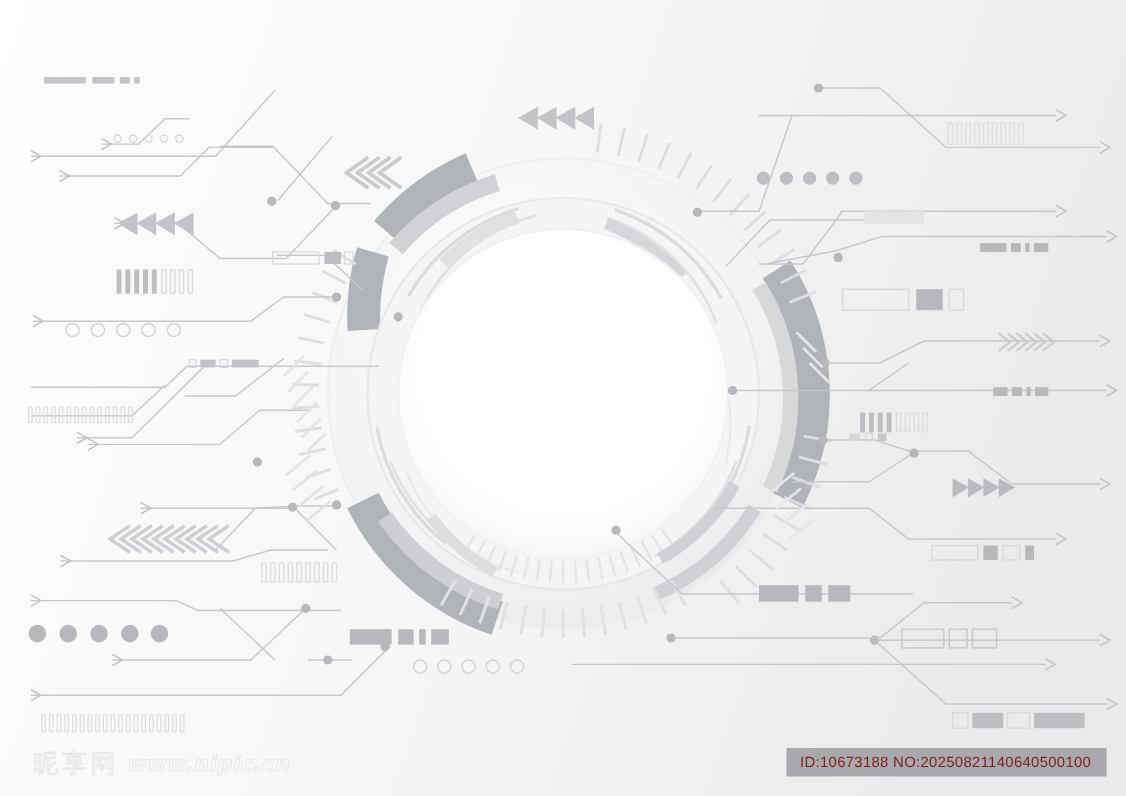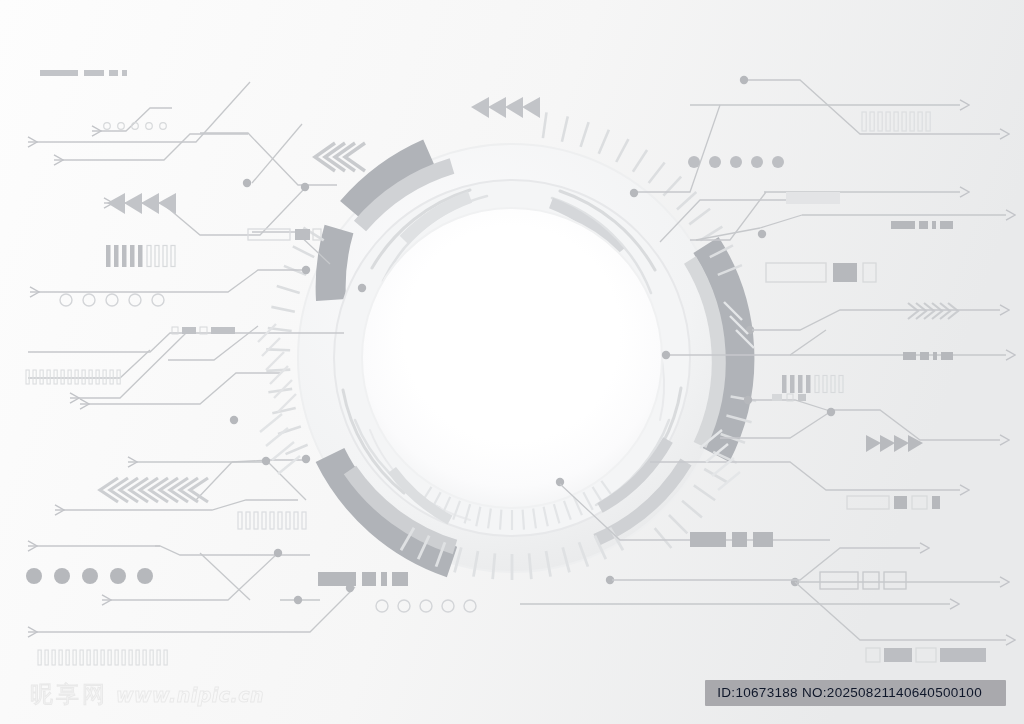--- a/index.html
+++ b/index.html
@@ -51,24 +51,24 @@
     font-weight: bold;
     letter-spacing: .5px;
     color: transparent;
     -webkit-text-stroke: 1px #dedede;
     font-family: "DejaVu Sans", sans-serif;
   }
   #wm-id {
     right: 18px;
     bottom: 18px;
     background: #a9a9ad;
-    color: #0f172a;
+    color: #7f1d1d;
     font-size: 13.5px;
     letter-spacing: .3px;
-    padding: 5px 24px 6px 12px;
+    padding: 5px 14px 6px 12px;
     border-radius: 1px;
     font-family: "Liberation Sans", sans-serif;
     white-space: nowrap;
   }
 </style>
 </head>
 <body>
 
 <div id="stage">
 

